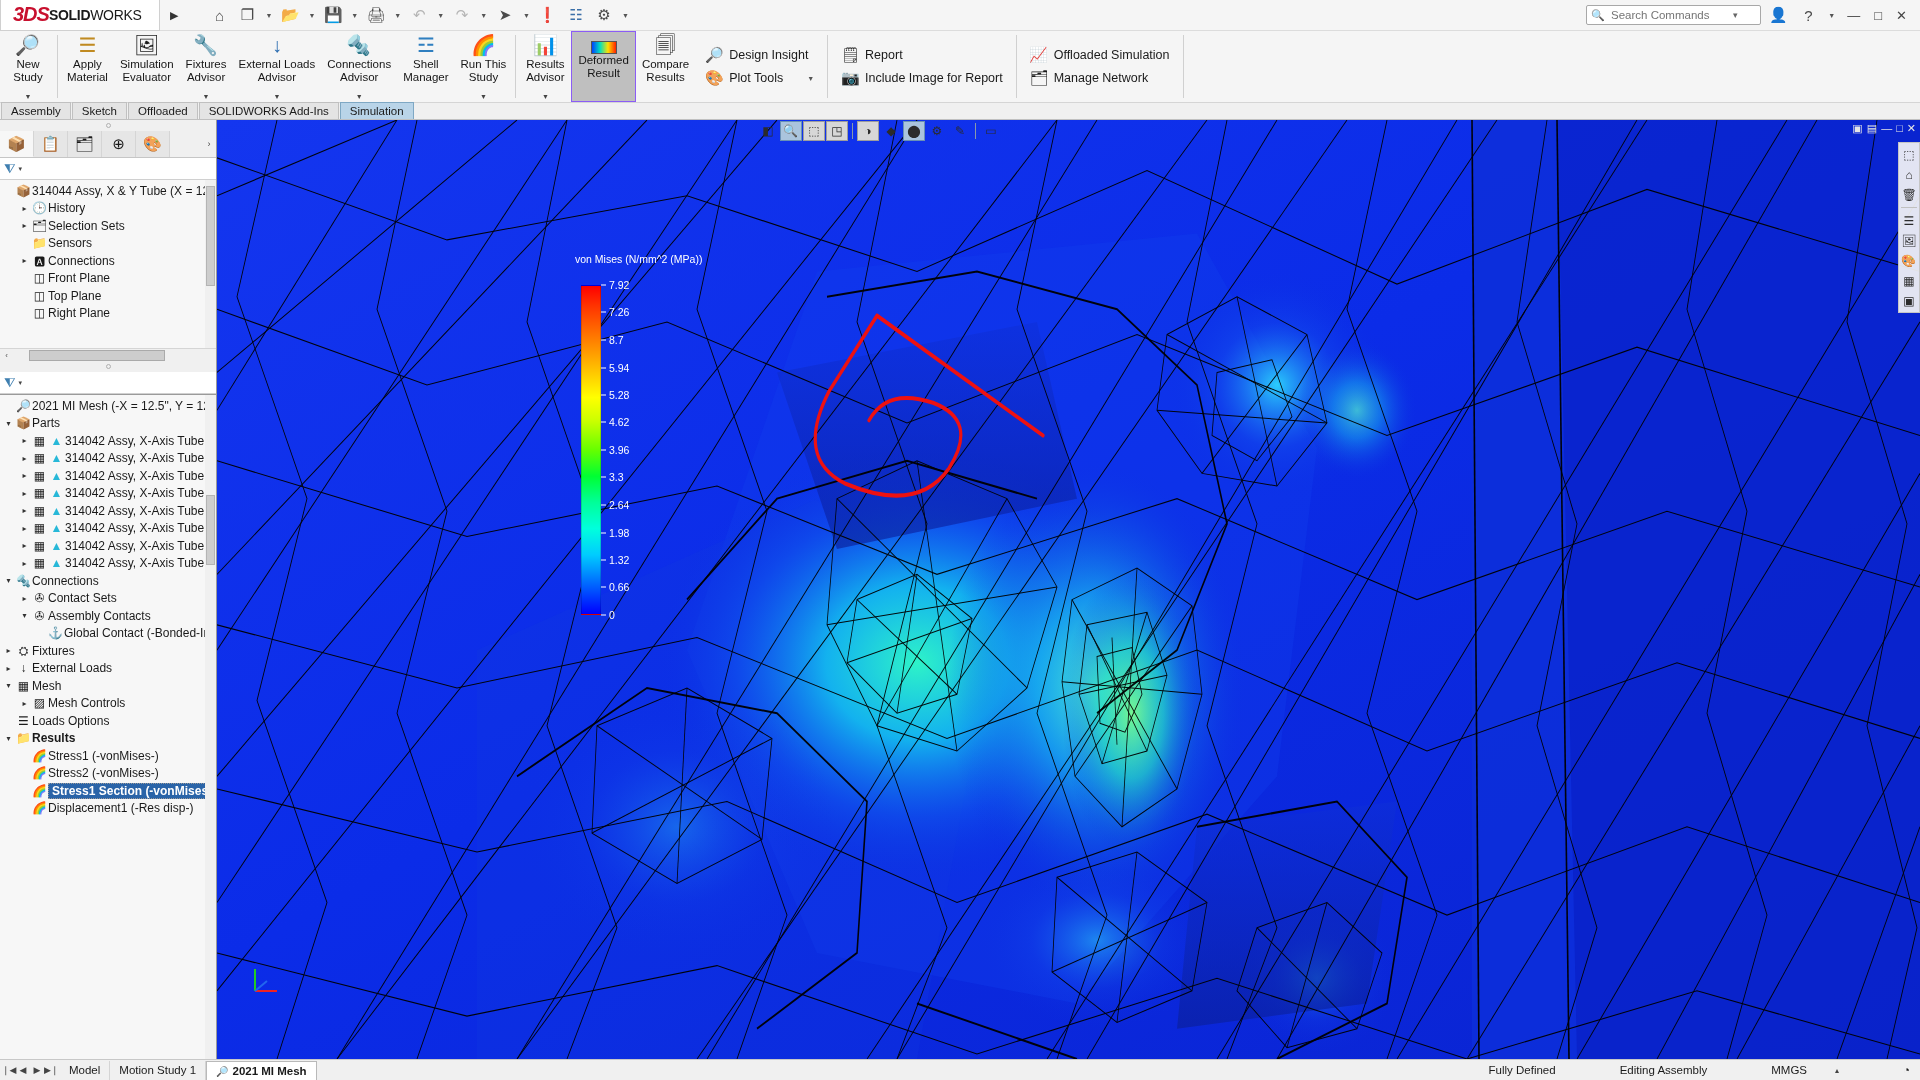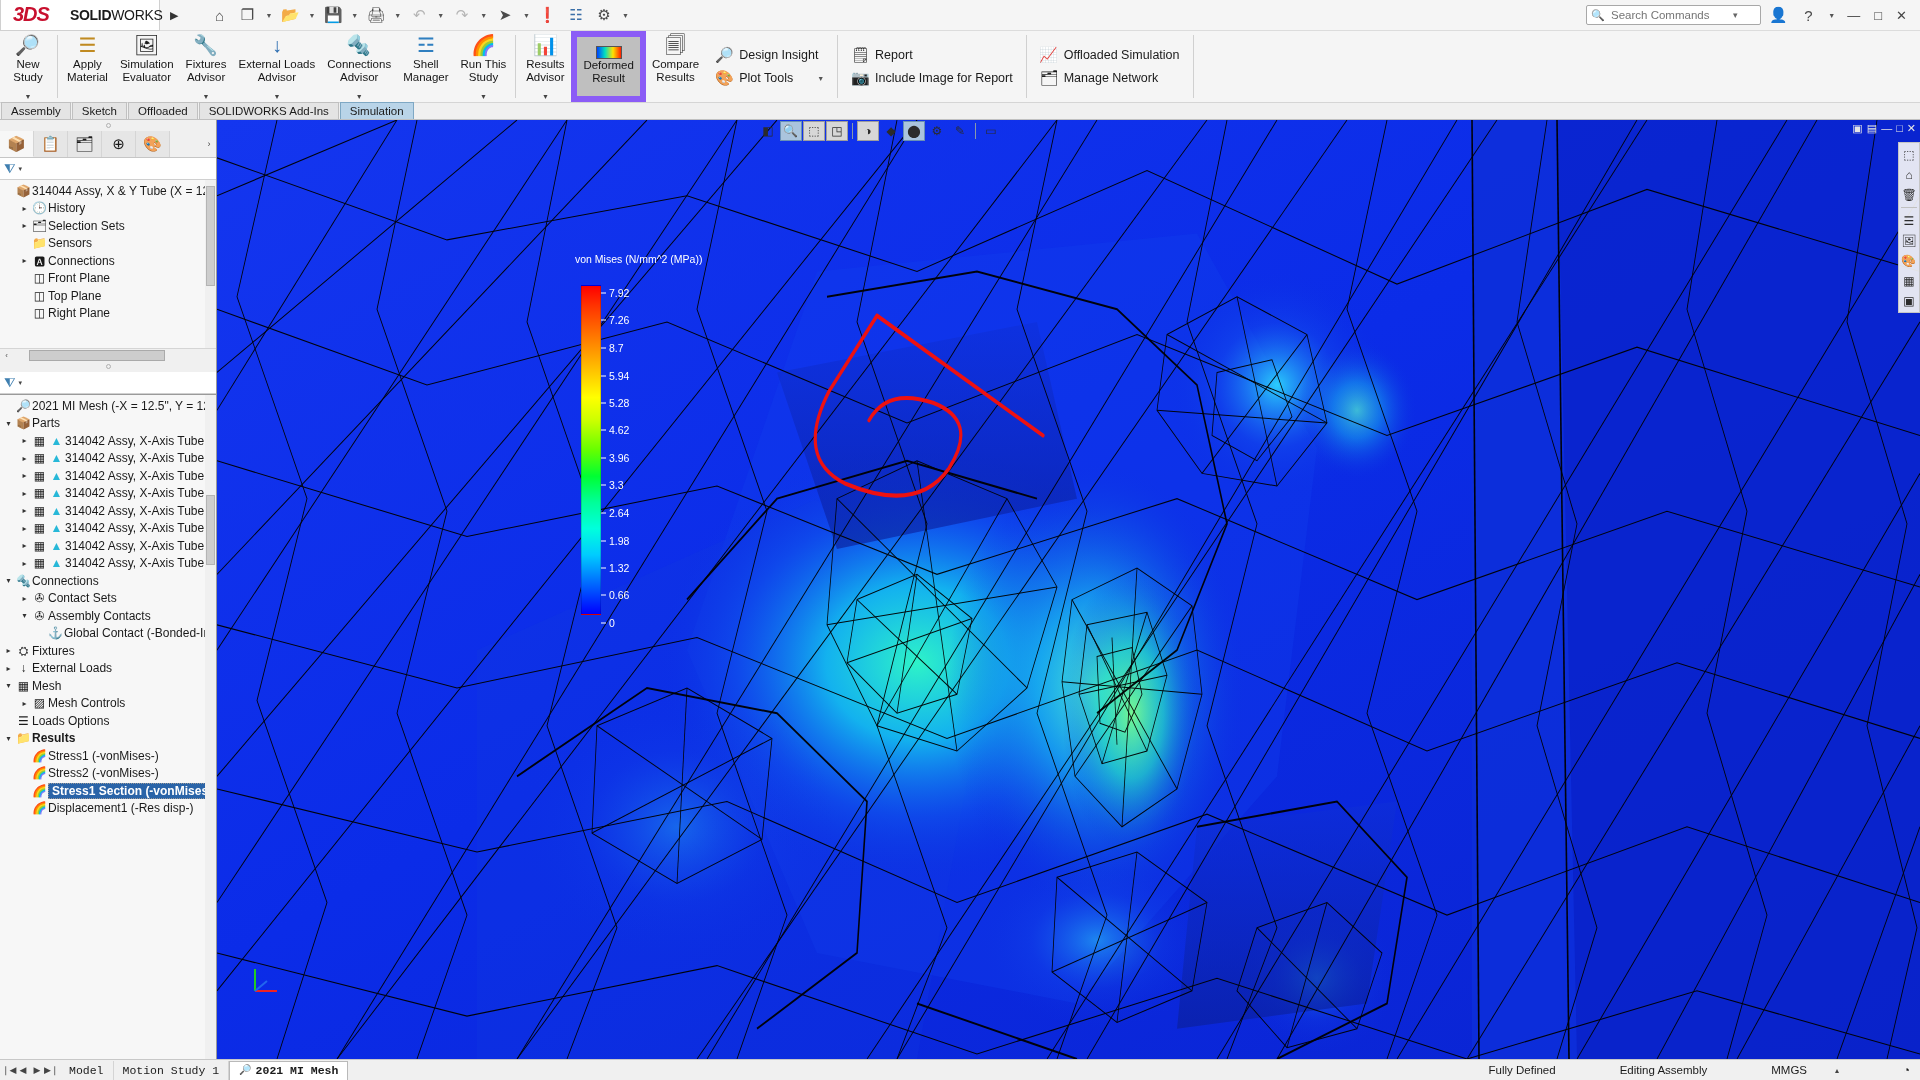--- a/index.html
+++ b/index.html
@@ -13,21 +13,21 @@
   }
   .app { width:1920px; height:1080px; position:relative; display:flex; flex-direction:column; }
 
   
   .titlebar {
     height:31px; background:#f5f5f5; border-bottom:1px solid #dcdcdc;
     display:flex; align-items:center; position:relative; flex:0 0 31px;
   }
   .logo-box {
     width:160px; height:31px; background:#ffffff; border:1px solid #d0d0d0; border-top:none;
-    display:flex; align-items:center; padding-left:12px; gap:21px;
+    display:flex; align-items:center; padding-left:12px; gap:0;
   }
   .logo-ds { color:#c8102e; font-weight:bold; font-size:20px; font-style:italic; letter-spacing:-1px; }
   .logo-sw { font-weight:bold; font-size:14px; letter-spacing:-0.3px; }
   .logo-sw .thin { font-weight:normal; }
   .tb-arrow { margin-left:10px; color:#333; font-size:11px; }
   .tb-tools { display:flex; align-items:center; gap:2px; margin-left:28px; }
   .tb-ico {
     width:26px; height:26px; display:inline-flex; align-items:center; justify-content:center;
     font-size:15px; color:#4a4a4a; cursor:default;
   }
@@ -46,21 +46,21 @@
 
   
   .ribbon {
     height:72px; background:#f5f5f5; border-bottom:1px solid #d5d5d5;
     display:flex; align-items:stretch; flex:0 0 72px; padding-left:2px;
   }
   .rb-item {
     display:flex; flex-direction:column; align-items:center; justify-content:flex-start;
     padding:3px 6px 0 6px; min-width:52px; position:relative; cursor:default;
   }
-  .rb-item.active { background:#bfbfbf; border:6px solid #8b5cf6; }
+  .rb-item.active { background:#bfbfbf; border:1px solid #8b5cf6; }
   .rb-ico { font-size:20px; line-height:23px; height:24px; display:block; }
   .rb-lbl { font-size:11.5px; text-align:center; line-height:12.5px; color:#161616; }
   .rb-drop { font-size:7px; color:#444; margin-top:auto; padding-bottom:2px; }
   .rb-sep { width:1px; background:#d0d0d0; margin:4px 3px; }
   .rb-group { display:flex; flex-direction:column; justify-content:center; padding:2px 6px; gap:1px; }
   .rb-row {
     display:flex; align-items:center; gap:6px; height:22px; padding:0 4px; cursor:default;
   }
   .rb-row .rb-ico2 { font-size:15px; width:18px; text-align:center; }
   .rb-row .t { font-size:12.5px; }
@@ -130,38 +130,38 @@
   .legend { position:absolute; left:358px; top:133px; z-index:12; color:#fff; font-size:10.5px; }
   .legend-title { position:absolute; left:0; top:0; white-space:nowrap; font-size:10.5px; }
   .legend-bar {
     position:absolute; left:6px; top:32px; width:20px; height:330px;
     background:linear-gradient(to bottom,
       #ff0000 0%, #ff3300 6%, #ff6600 13%, #ff9900 20%, #ffcc00 27%,
       #ffff00 34%, #ccff00 41%, #66ff00 50%, #00ff33 58%,
       #00ff99 66%, #00ffdd 74%, #00ccff 82%, #0066ff 91%, #0000ff 100%);
     border:1px solid rgba(0,0,0,0.15);
   }
-  .legend-ticks { position:absolute; left:26px; top:40px; width:60px; height:330px; }
+  .legend-ticks { position:absolute; left:26px; top:32px; width:60px; height:330px; }
   .ltick { position:absolute; left:0; display:flex; align-items:center; gap:3px; transform:translateY(-50%); }
   .ltick .dash { width:5px; height:1px; background:#fff; display:block; }
   .ltick .tv { font-size:10.5px; line-height:11px; }
 
   
   .mesh-svg { position:absolute; inset:0; width:100%; height:100%; }
   .triad { position:absolute; left:30px; bottom:60px; width:40px; height:40px; }
 
   
   .statusbar {
     height:21px; background:#f0f0f0; border-top:1px solid #c8c8c8; display:flex;
     align-items:center; font-size:11.5px; color:#1a1a1a; flex:0 0 21px;
   }
   .sb-navs { display:flex; align-items:center; padding:0 2px; gap:0px; }
   .sb-nav { width:14px; text-align:center; font-size:9px; color:#444; }
   .sb-tab { padding:0 9px; height:19px; line-height:19px; border-right:1px solid #d4d4d4;
-            display:flex; align-items:center; gap:4px;font-family:Liberation Mono, monospace; }
+            display:flex; gap:4px; }
   .sb-tab.sel { background:#ffffff; border:1px solid #b9b9b9; border-bottom:none; font-weight:bold; }
   .sb-right { margin-left:auto; display:flex; align-items:center; gap:28px; padding-right:10px; }
   .sb-right .itm { white-space:nowrap;margin-left:36px; }
   .sb-caret { font-size:8px; color:#444; }
 
   
   .right-rail {
     position:absolute; right:0; top:22px; width:22px; display:flex; flex-direction:column;
     align-items:center; gap:1px; z-index:25; background:rgba(245,245,245,0.92);
     border:1px solid #c5c5c5; padding:2px 0;

